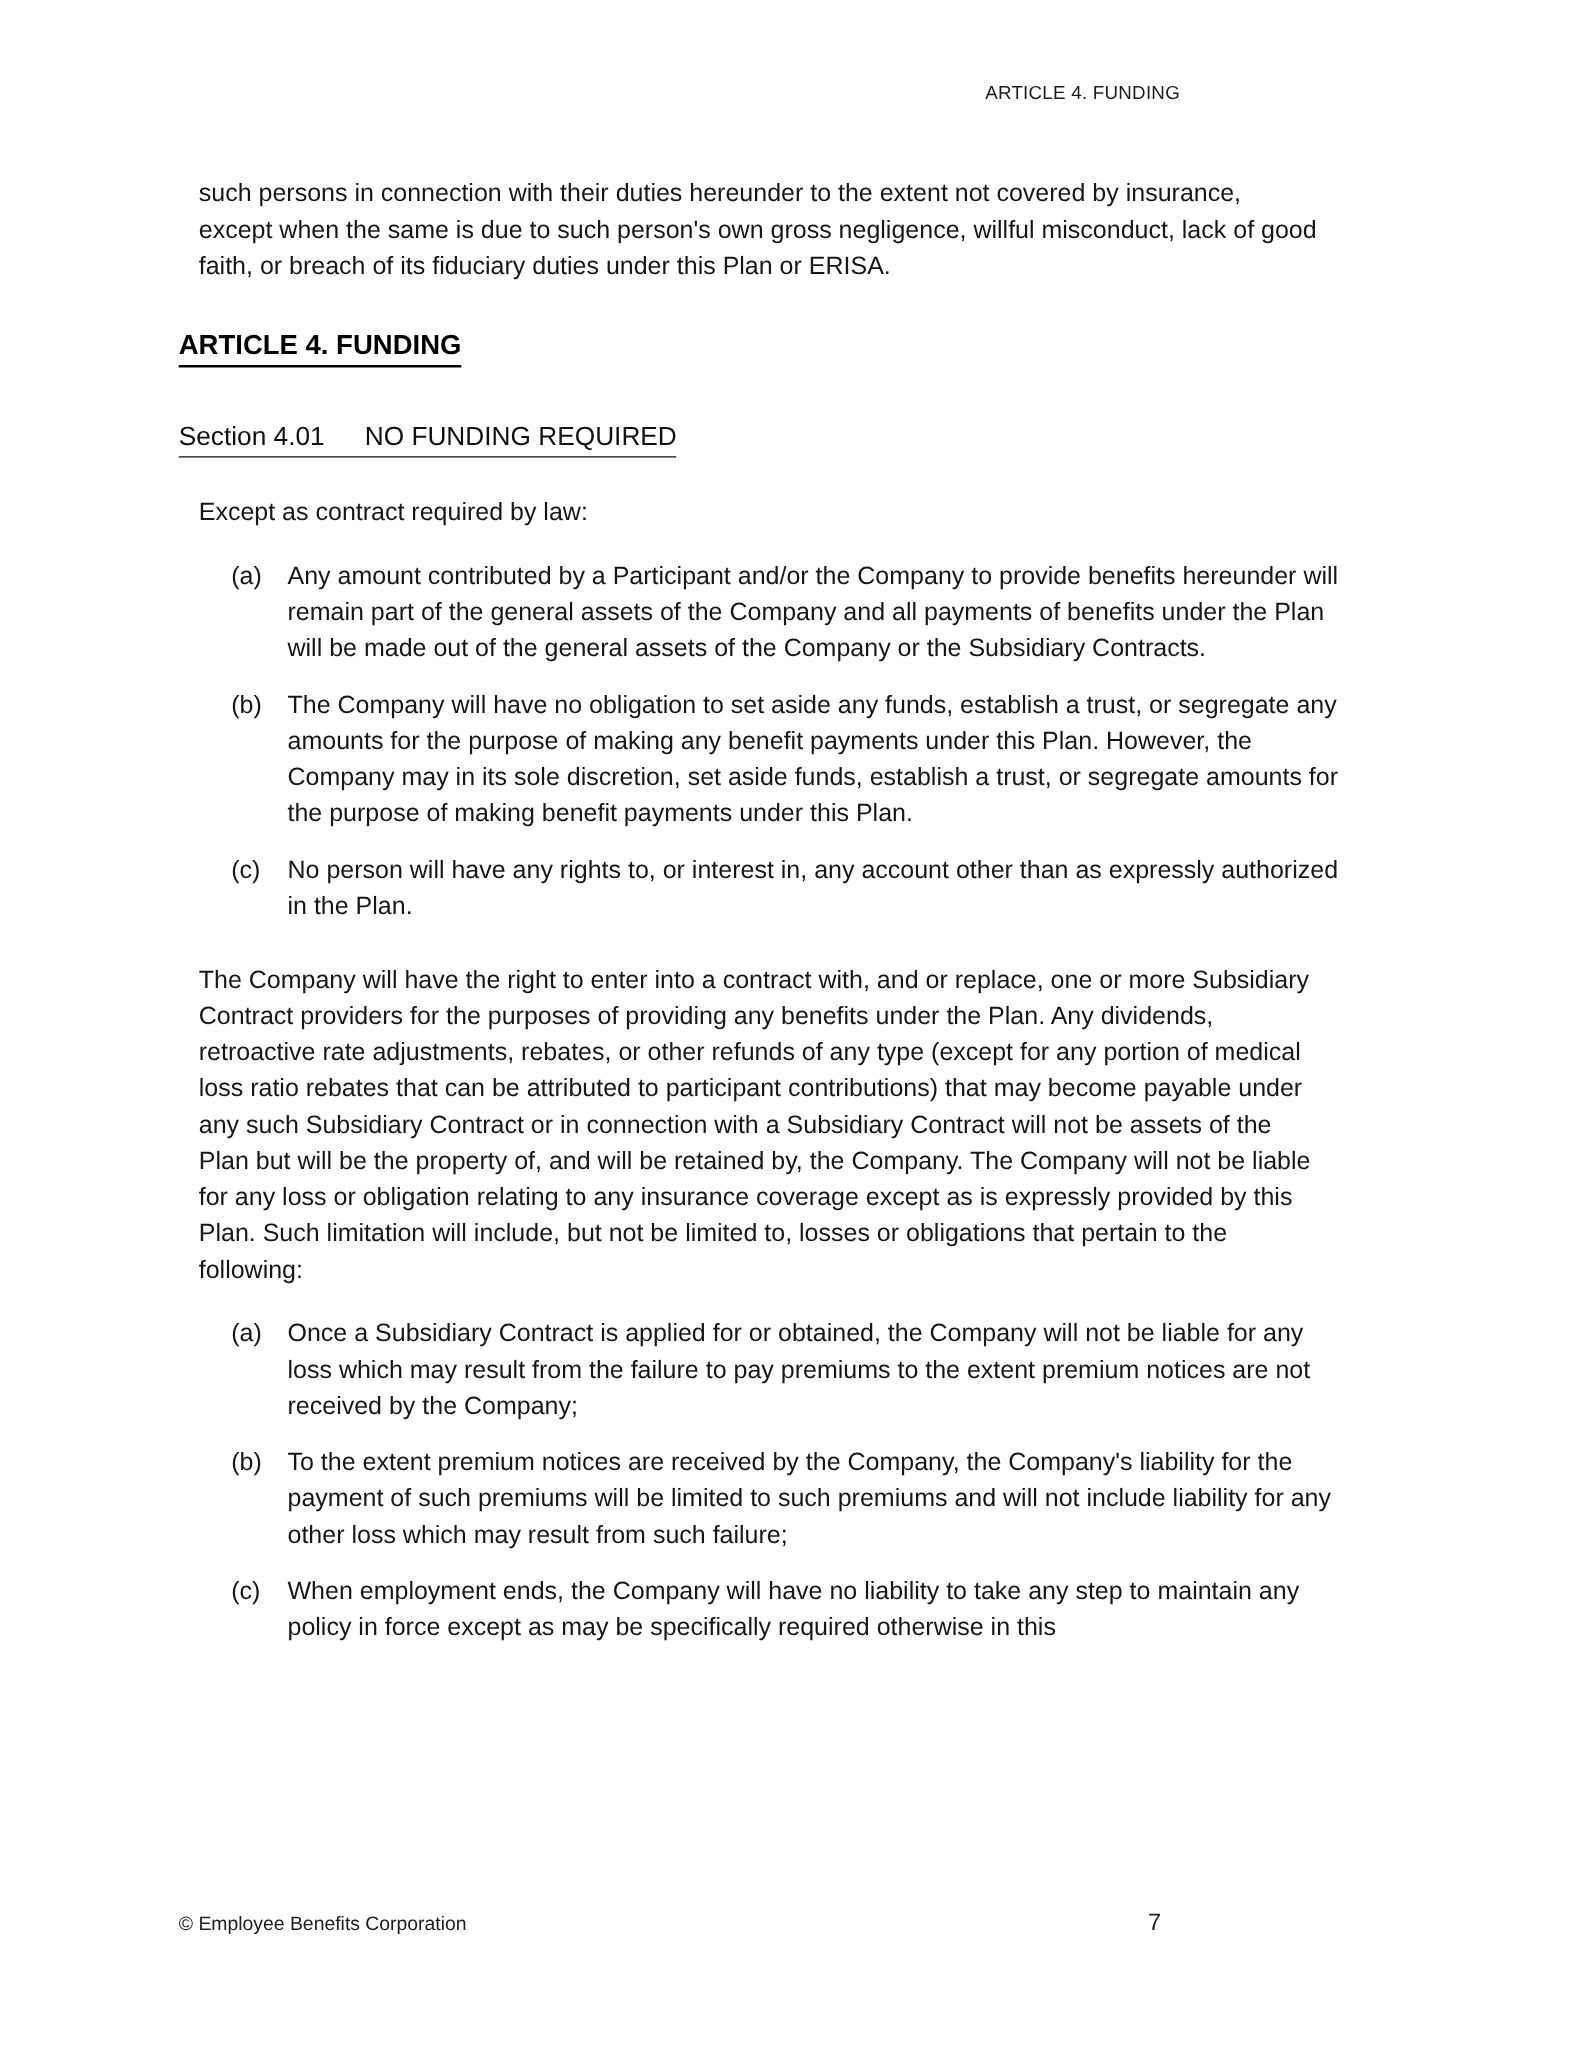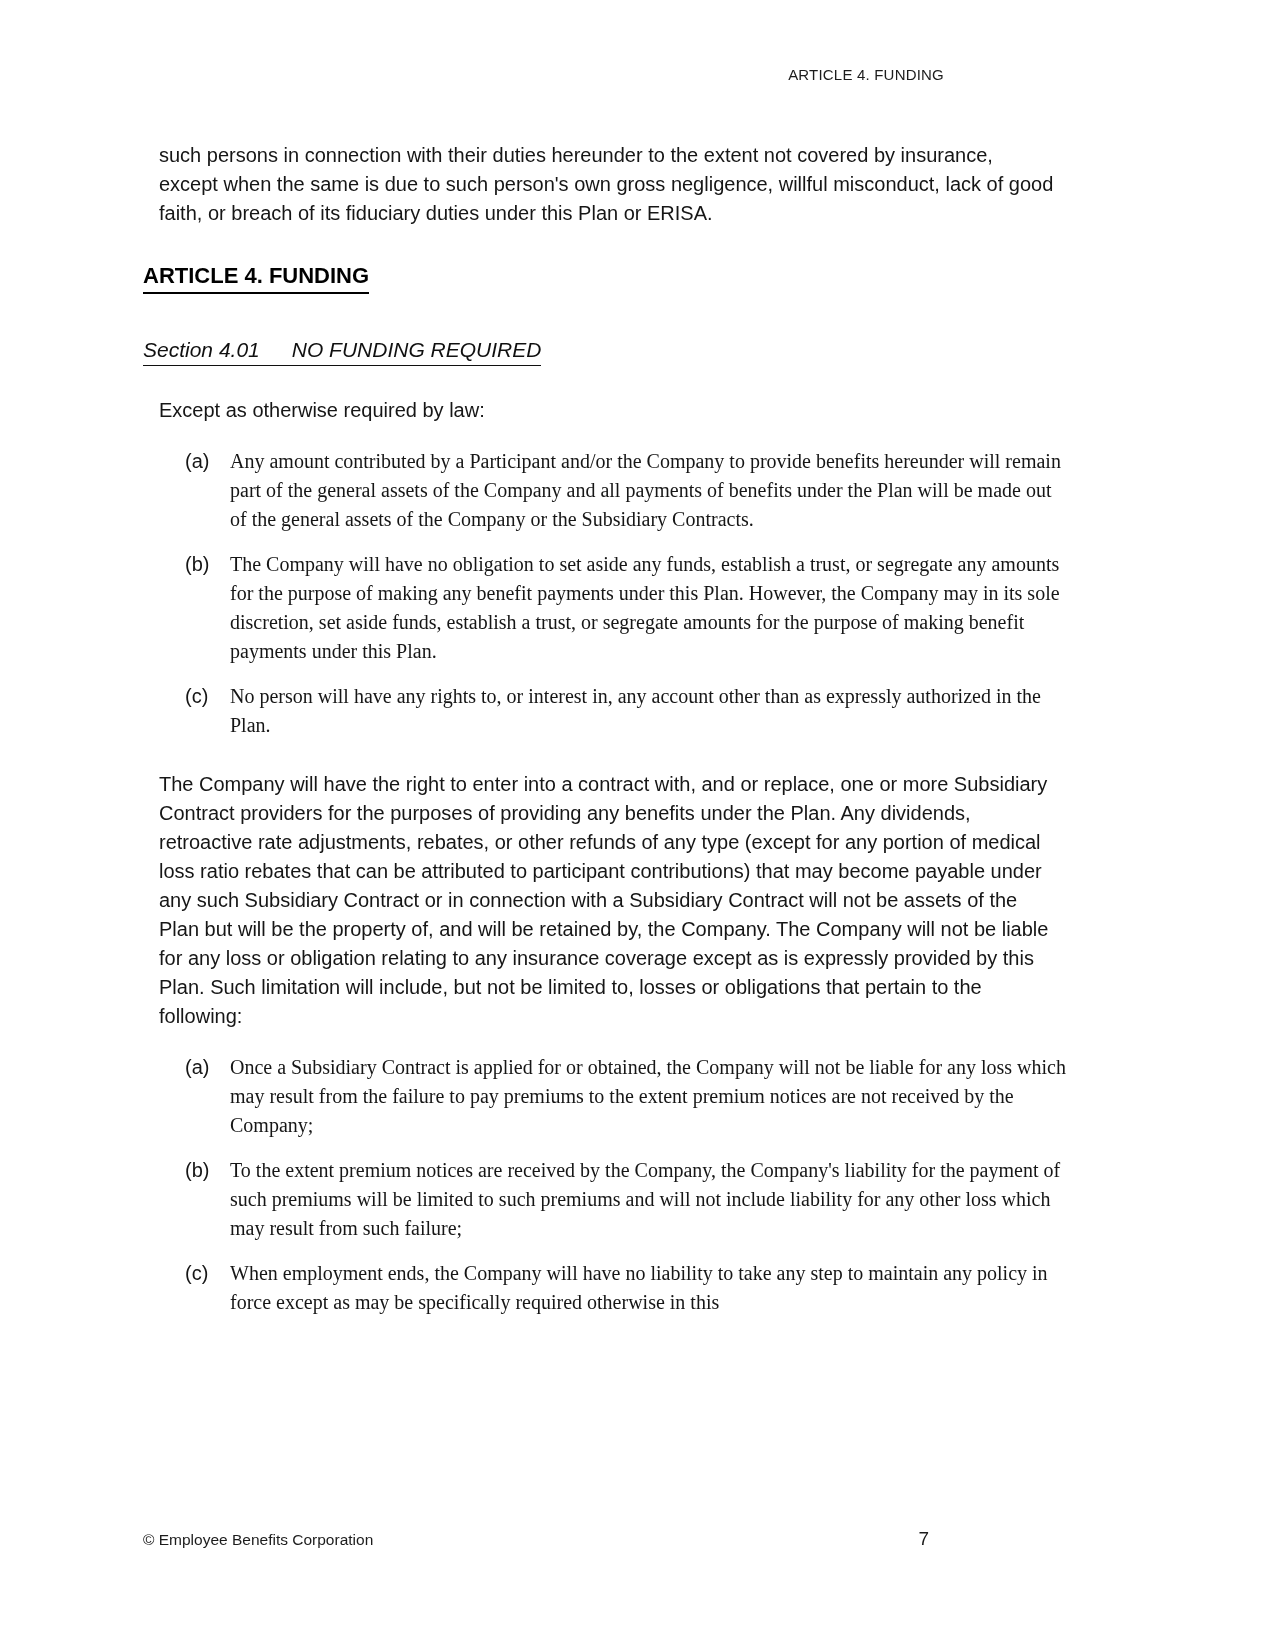--- a/index.html
+++ b/index.html
@@ -52,21 +52,20 @@
     margin: 0;
     font-size: 21px;
     line-height: 27px;
     font-weight: normal;
     color: #101010;
   }
   .section-heading .heading-underline {
     display: inline-block;
     border-bottom: 1.8px solid #101010;
     padding-bottom: 2px;
-    font-style: italic;
   }
   .sec-title {
     margin-left: 32px;
   }
   .sec-4-01 .section-heading { margin-top: 42px; }
   .sec-4-02 .section-heading { margin-top: 46px; }
   .section-lead {
     margin-top: 30px;
   }
   .list-item {
@@ -75,21 +74,20 @@
     padding-left: 42px;
   }
   .list-item:first-of-type {
     margin-top: 22px;
   }
   .list-marker {
     flex: 0 0 45px;
   }
   .list-text {
     flex: 1 1 auto;
-    font-family: Liberation Serif, serif;
   }
   .footer {
     position: absolute;
     top: 1528px;
     left: 143px;
     right: 166px;
     display: flex;
     justify-content: space-between;
     align-items: baseline;
     font-size: 15.5px;
@@ -110,21 +108,21 @@
 
   <div class="content">
 
     <p class="para intro-para">such persons in connection with their duties hereunder to the extent not covered by insurance, except when the same is due to such person's own gross negligence, willful misconduct, lack of good faith, or breach of its fiduciary duties under this Plan or ERISA.</p>
 
     <h1 class="article-heading"><span class="heading-underline">ARTICLE 4. FUNDING</span></h1>
 
     <div class="section sec-4-01">
       <h2 class="section-heading"><span class="heading-underline"><span class="sec-num">Section 4.01</span><span class="sec-title">NO FUNDING REQUIRED</span></span></h2>
 
-      <p class="para section-lead">Except as otherwise required by law:</p>
+      <p class="para section-lead">Except as contract required by law:</p>
 
       <div class="list-item">
         <span class="list-marker">(a)</span>
         <span class="list-text">Any amount contributed by a Participant and/or the Company to provide benefits hereunder will remain part of the general assets of the Company and all payments of benefits under the Plan will be made out of the general assets of the Company or the Subsidiary Contracts.</span>
       </div>
       <div class="list-item">
         <span class="list-marker">(b)</span>
         <span class="list-text">The Company will have no obligation to set aside any funds, establish a trust, or segregate any amounts for the purpose of making any benefit payments under this Plan. However, the Company may in its sole discretion, set aside funds, establish a trust, or segregate amounts for the purpose of making benefit payments under this Plan.</span>
       </div>
       <div class="list-item">

